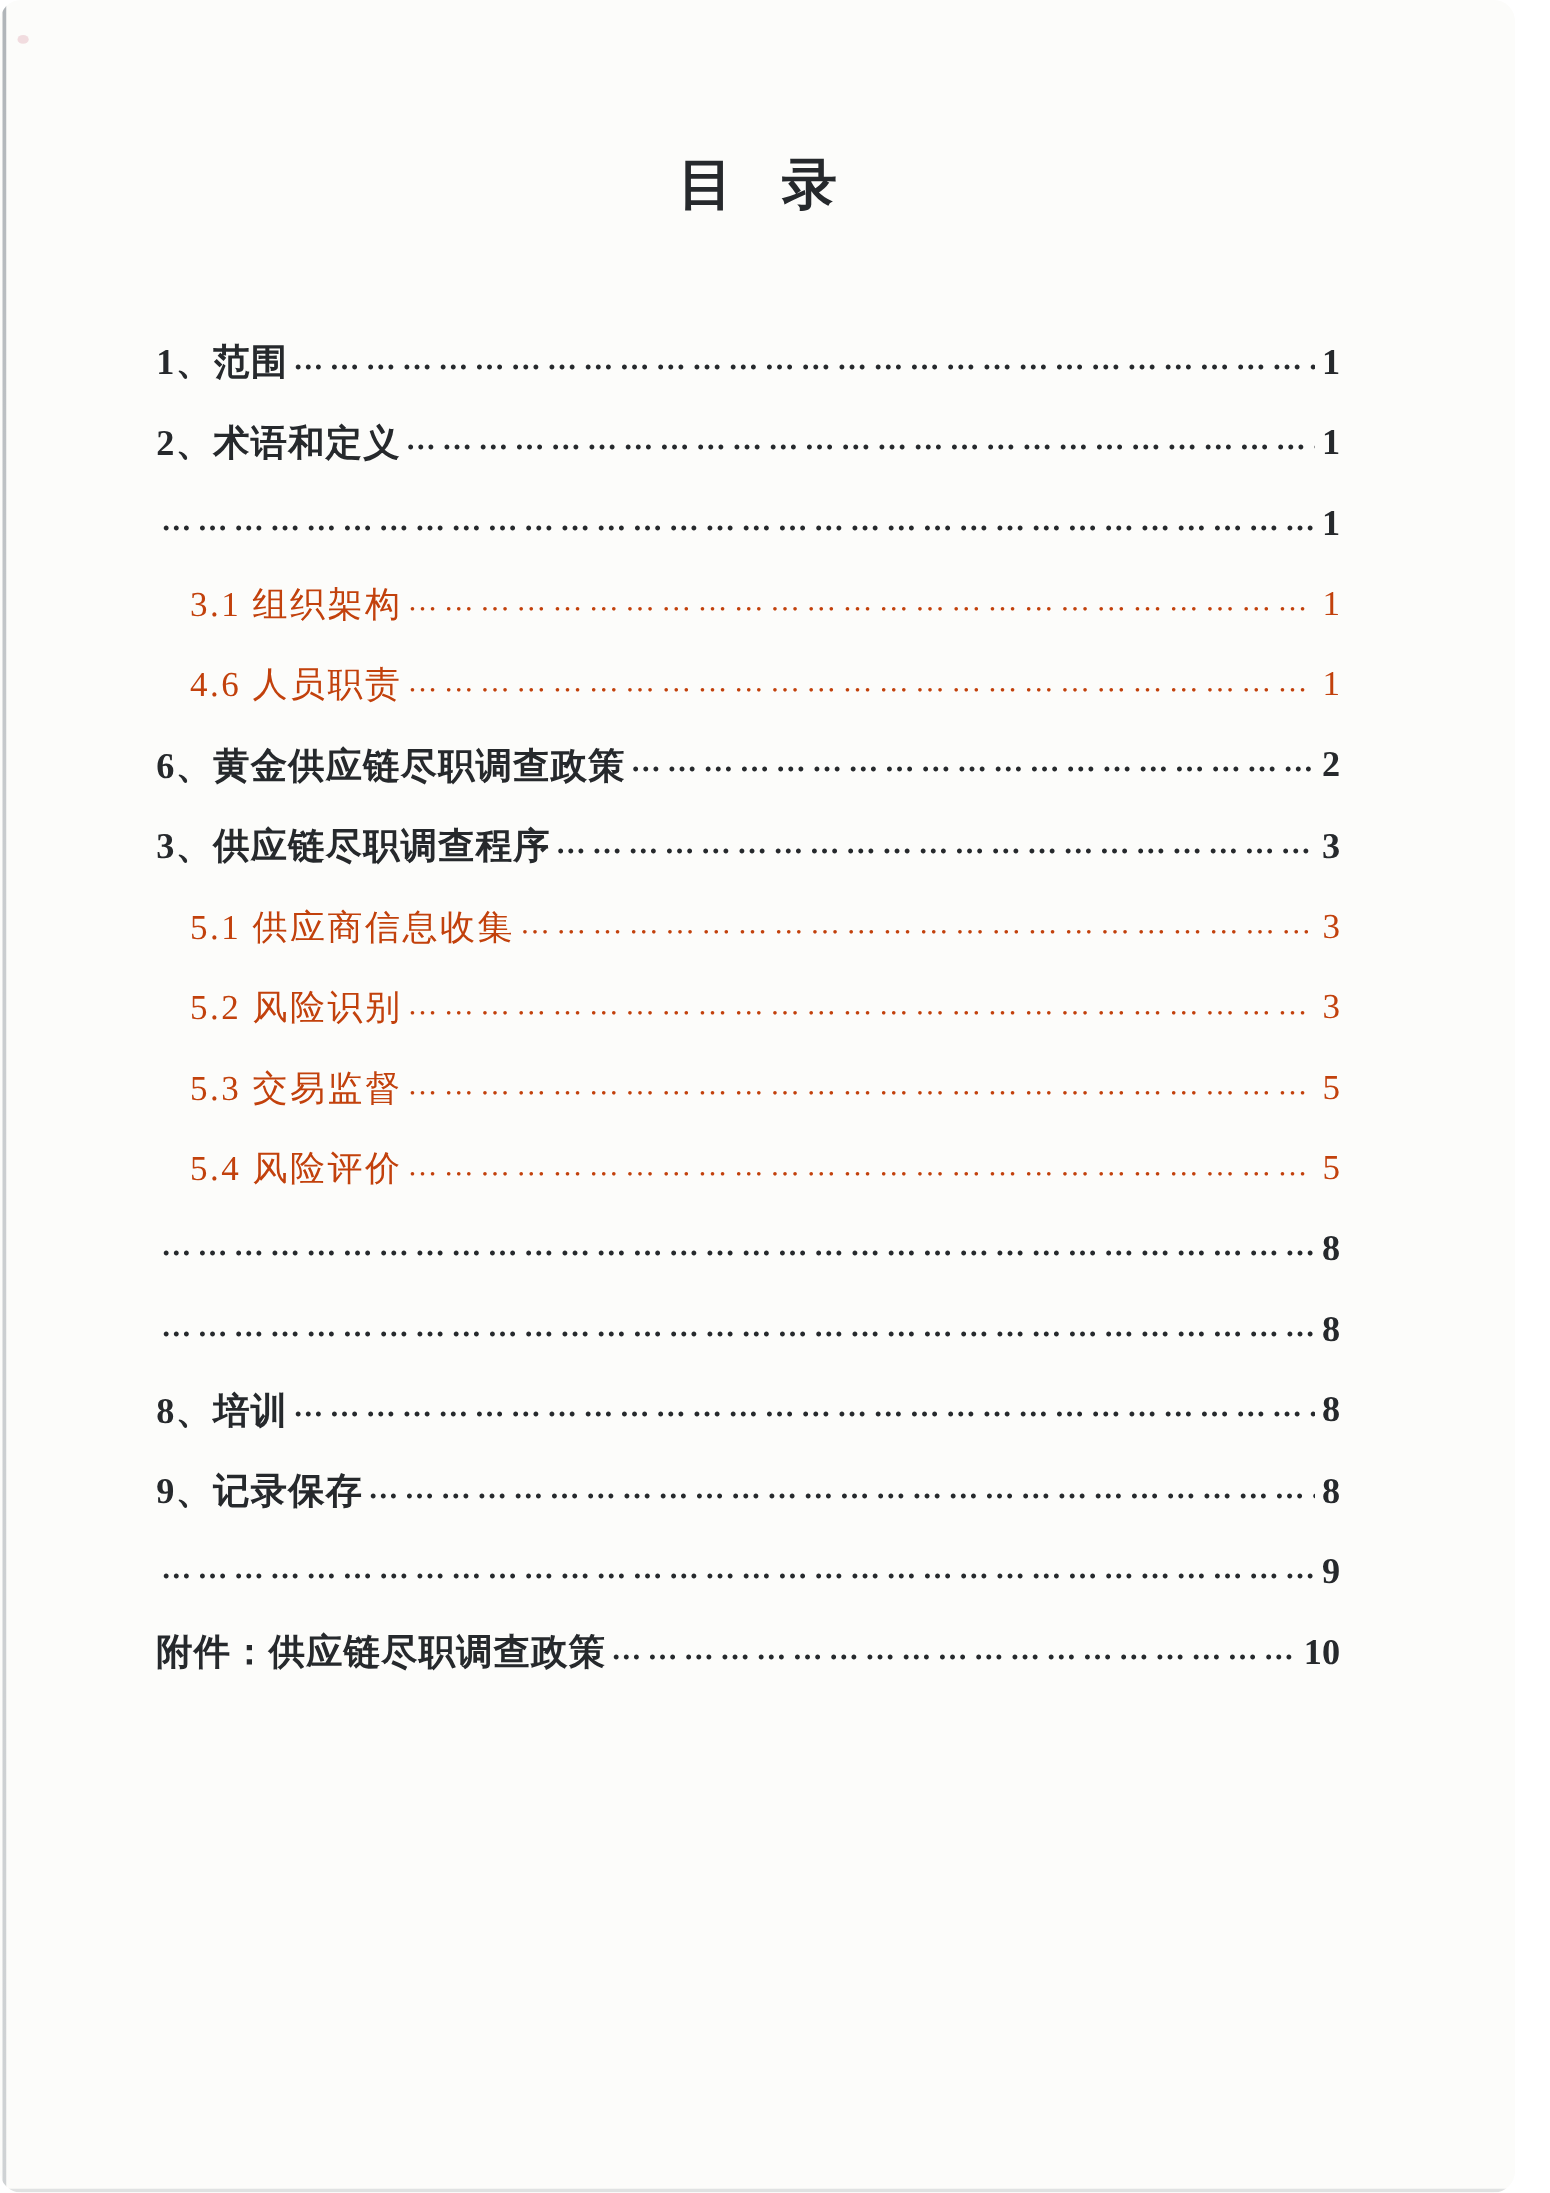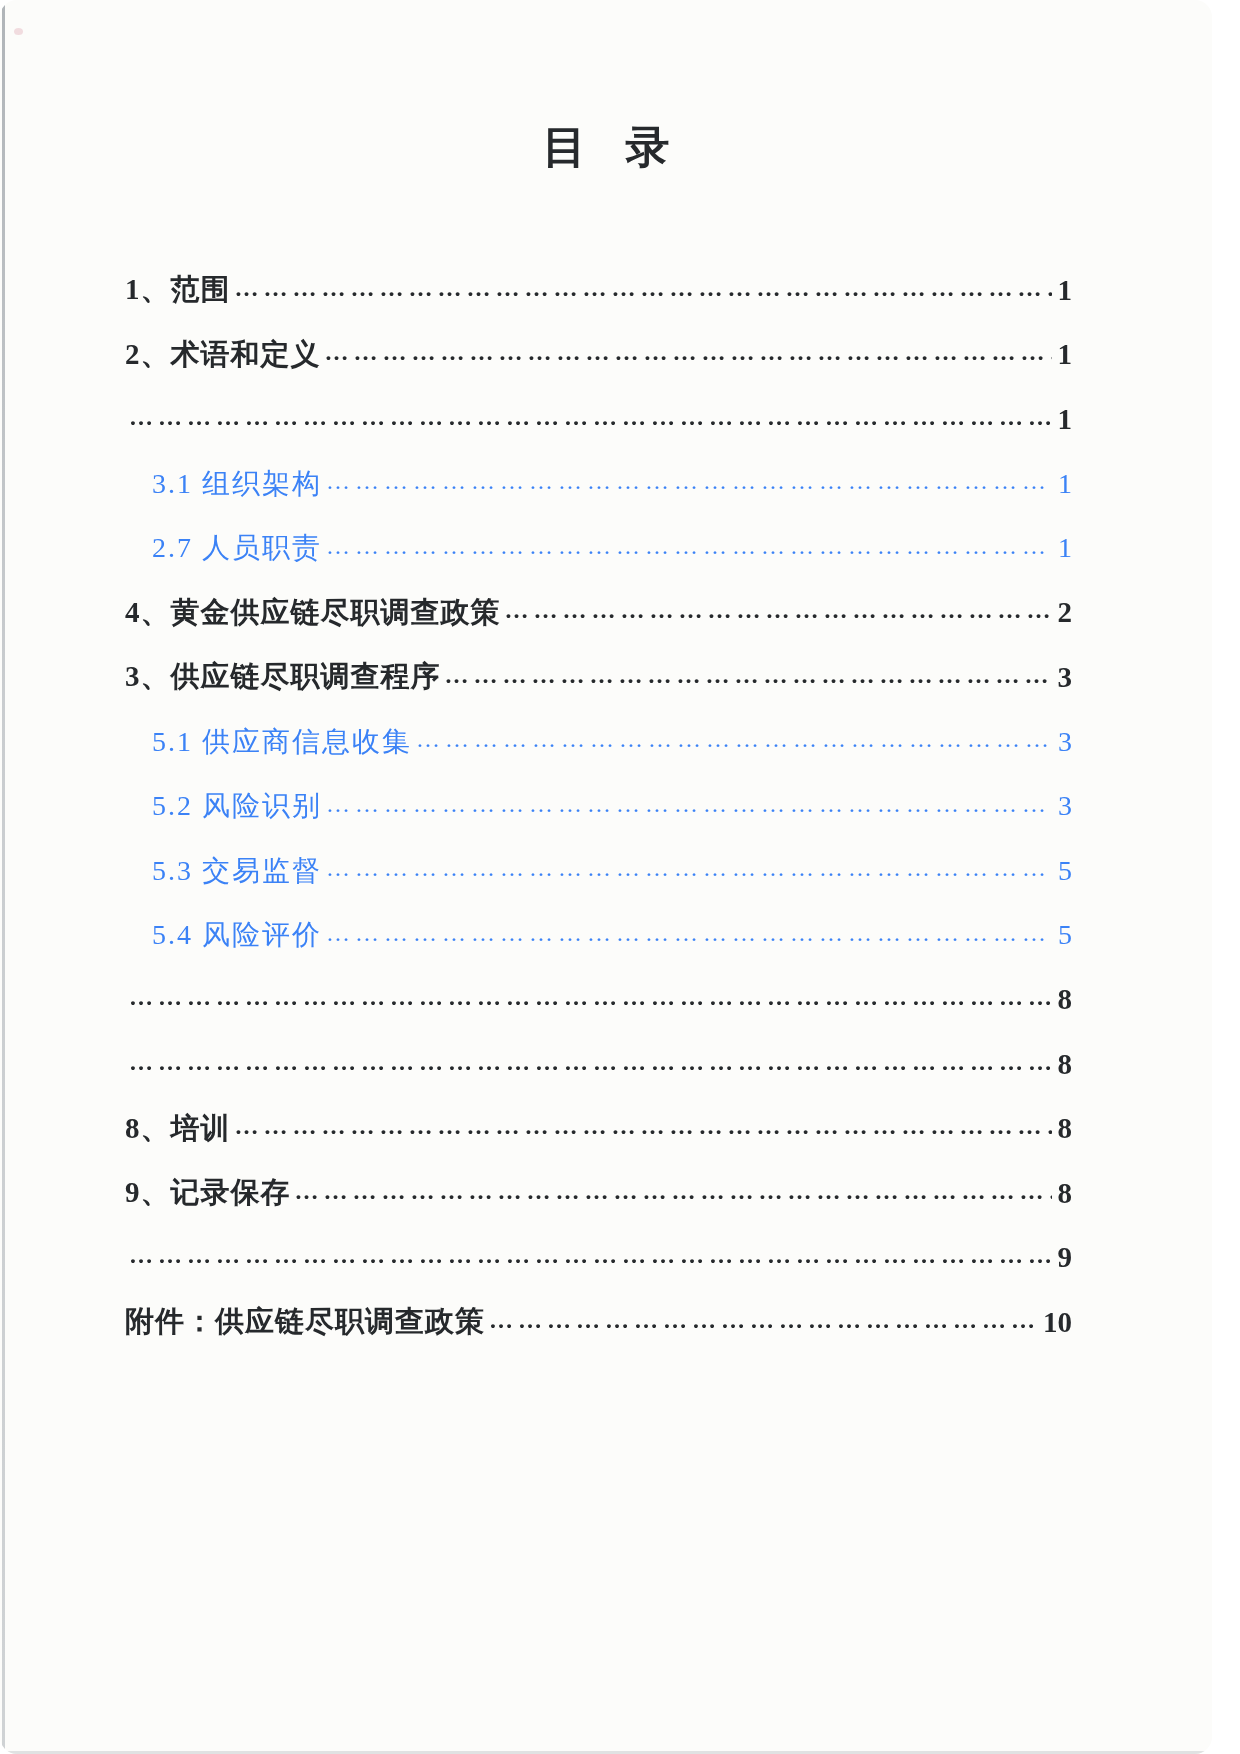--- a/index.html
+++ b/index.html
@@ -67,21 +67,21 @@
   .toc-row.level1 {
     font-weight: bold;
     font-size: 29px;
     letter-spacing: 1px;
   }
   .toc-row.level2 {
     font-weight: normal;
     font-size: 28px;
     letter-spacing: 2px;
     padding-left: 27px;
-    color: #3b82f6;
+    color: #c2410c;
   }
   .toc-label {
     flex: 0 0 auto;
   }
   .toc-leader {
     flex: 1 1 auto;
     overflow: hidden;
     font-size: 24px;
     letter-spacing: 5px;
     margin: 0 6px 0 4px;
@@ -116,26 +116,26 @@
       <div class="toc-row level1">
         <span class="toc-leader">………………………………………………………………………………………………………………………………</span>
         <span class="toc-page">1</span>
       </div>
       <div class="toc-row level2">
         <span class="toc-label">3.1 组织架构</span>
         <span class="toc-leader">………………………………………………………………………………………………………………………………</span>
         <span class="toc-page">1</span>
       </div>
       <div class="toc-row level2">
-        <span class="toc-label">2.7 人员职责</span>
+        <span class="toc-label">4.6 人员职责</span>
         <span class="toc-leader">………………………………………………………………………………………………………………………………</span>
         <span class="toc-page">1</span>
       </div>
       <div class="toc-row level1">
-        <span class="toc-label">4、黄金供应链尽职调查政策</span>
+        <span class="toc-label">6、黄金供应链尽职调查政策</span>
         <span class="toc-leader">………………………………………………………………………………………………………………………………</span>
         <span class="toc-page">2</span>
       </div>
       <div class="toc-row level1">
         <span class="toc-label">3、供应链尽职调查程序</span>
         <span class="toc-leader">………………………………………………………………………………………………………………………………</span>
         <span class="toc-page">3</span>
       </div>
       <div class="toc-row level2">
         <span class="toc-label">5.1 供应商信息收集</span>

